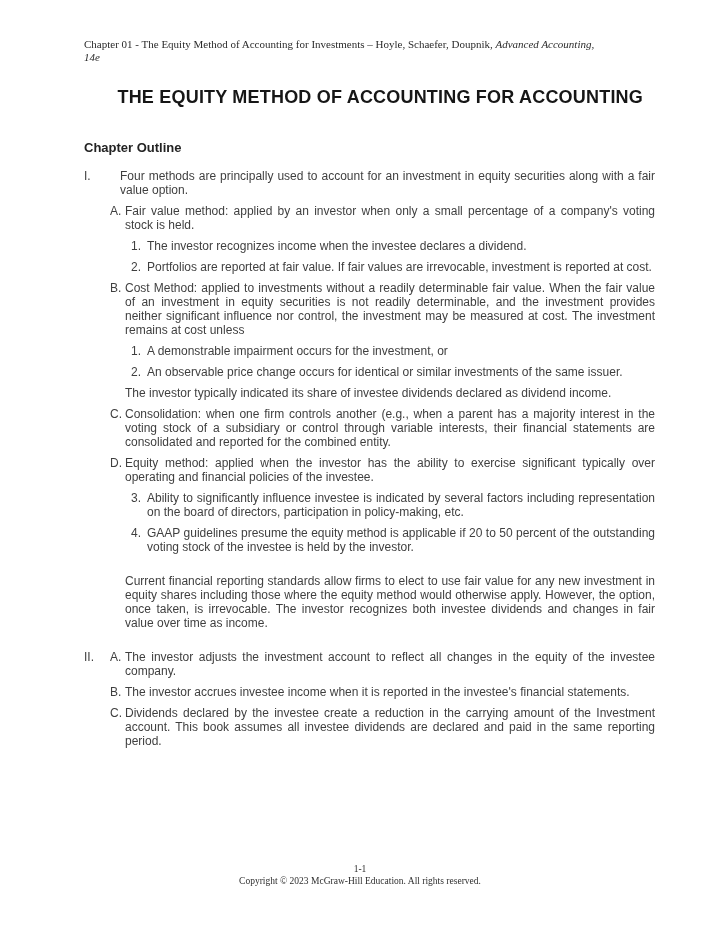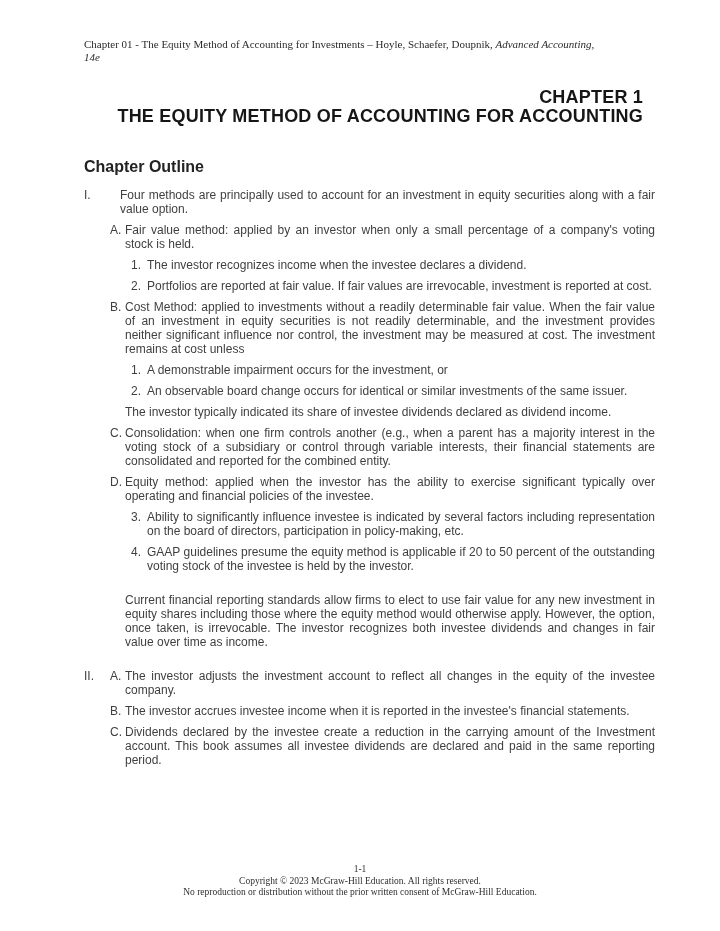--- a/index.html
+++ b/index.html
@@ -35,21 +35,21 @@
     text-align: right;
     font-weight: bold;
     font-size: 18px;
     line-height: 19px;
     letter-spacing: 0.2px;
     color: var(--heading-text);
   }
   .outline-heading {
     margin-top: 33px;
     font-weight: bold;
-    font-size: 16px;
+    font-size: 13px;
     line-height: 15px;
     color: #232323;
   }
   .outline-list {
     margin-top: 14px;
     font-size: 12px;
     line-height: 14px;
   }
   .item {
     position: relative;
@@ -76,46 +76,44 @@
 </style>
 </head>
 <body>
 
 <div class="page">
   <div class="content">
 
     <div class="doc-header"><span>Chapter 01 - The Equity Method of Accounting for Investments – Hoyle, Schaefer, Doupnik, </span><i>Advanced Accounting,</i><br><i>14e</i></div>
 
     <div class="title-block">
-      <div>CHAPTER 1</div>
       <div>THE EQUITY METHOD OF ACCOUNTING FOR ACCOUNTING</div>
     </div>
 
     <div class="outline-heading">Chapter Outline</div>
 
     <div class="outline-list">
         <div class="item lvl1"><span class="num">I.</span><span class="txt">Four methods are principally used to account for an investment in equity securities along with a fair value option.</span></div>
         <div class="item lvl2"><span class="num">A.</span><span class="txt">Fair value method: applied by an investor when only a small percentage of a company's voting stock is held.</span></div>
         <div class="item lvl3"><span class="num">1.</span><span class="txt">The investor recognizes income when the investee declares a dividend.</span></div>
         <div class="item lvl3"><span class="num">2.</span><span class="txt">Portfolios are reported at fair value. If fair values are irrevocable, investment is reported at cost.</span></div>
         <div class="item lvl2"><span class="num">B.</span><span class="txt">Cost Method: applied to investments without a readily determinable fair value. When the fair value of an investment in equity securities is not readily determinable, and the investment provides neither significant influence nor control, the investment may be measured at cost. The investment remains at cost unless</span></div>
         <div class="item lvl3"><span class="num">1.</span><span class="txt">A demonstrable impairment occurs for the investment, or</span></div>
-        <div class="item lvl3"><span class="num">2.</span><span class="txt">An observable board change occurs for identical or similar investments of the same issuer.</span></div>
+        <div class="item lvl3"><span class="num">2.</span><span class="txt">An observable price change occurs for identical or similar investments of the same issuer.</span></div>
         <div class="item para2"><span class="txt">The investor typically indicated its share of investee dividends declared as dividend income.</span></div>
         <div class="item lvl2"><span class="num">C.</span><span class="txt">Consolidation: when one firm controls another (e.g., when a parent has a majority interest in the voting stock of a subsidiary or control through variable interests, their financial statements are consolidated and reported for the combined entity.</span></div>
         <div class="item lvl2"><span class="num">D.</span><span class="txt">Equity method: applied when the investor has the ability to exercise significant typically over operating and financial policies of the investee.</span></div>
         <div class="item lvl3"><span class="num">3.</span><span class="txt">Ability to significantly influence investee is indicated by several factors including representation on the board of directors, participation in policy-making, etc.</span></div>
         <div class="item lvl3"><span class="num">4.</span><span class="txt">GAAP guidelines presume the equity method is applicable if 20 to 50 percent of the outstanding voting stock of the investee is held by the investor.</span></div>
         <div class="item para2 gap-before"><span class="txt">Current financial reporting standards allow firms to elect to use fair value for any new investment in equity shares including those where the equity method would otherwise apply.  However, the option, once taken, is irrevocable. The investor recognizes both investee dividends and changes in fair value over time as income.</span></div>
         <div class="item lvl1 gap-before"><span class="num">II.</span></div>
         <div class="item lvl2"><span class="num">A.</span><span class="txt">The investor adjusts the investment account to reflect all changes in the equity of the investee company.</span></div>
         <div class="item lvl2"><span class="num">B.</span><span class="txt">The investor accrues investee income when it is reported in the investee's financial statements.</span></div>
         <div class="item lvl2"><span class="num">C.</span><span class="txt">Dividends declared by the investee create a reduction in the carrying amount of the Investment account.  This book assumes all investee dividends are declared and paid in the same reporting period.</span></div>
       </div>
 
   </div>
 
   <div class="doc-footer">
     <div>1-1</div>
     <div>Copyright © 2023 McGraw-Hill Education. All rights reserved.</div>
-    <div>No reproduction or distribution without the prior written consent of McGraw-Hill Education.</div>
   </div>
 </div>
 
 </body></html>

